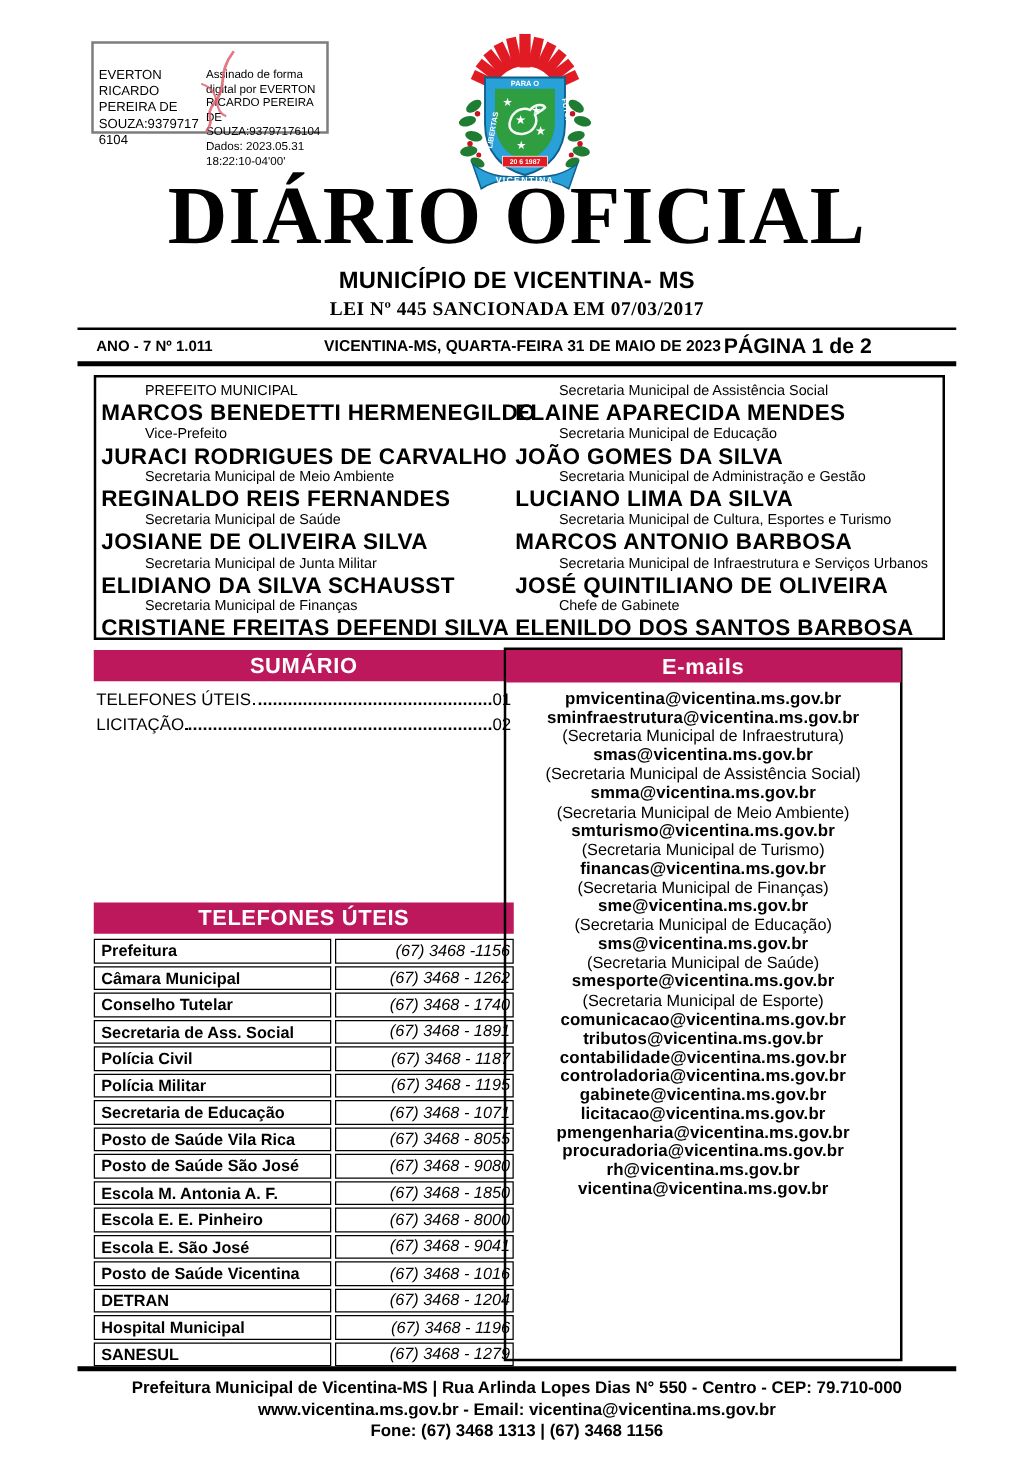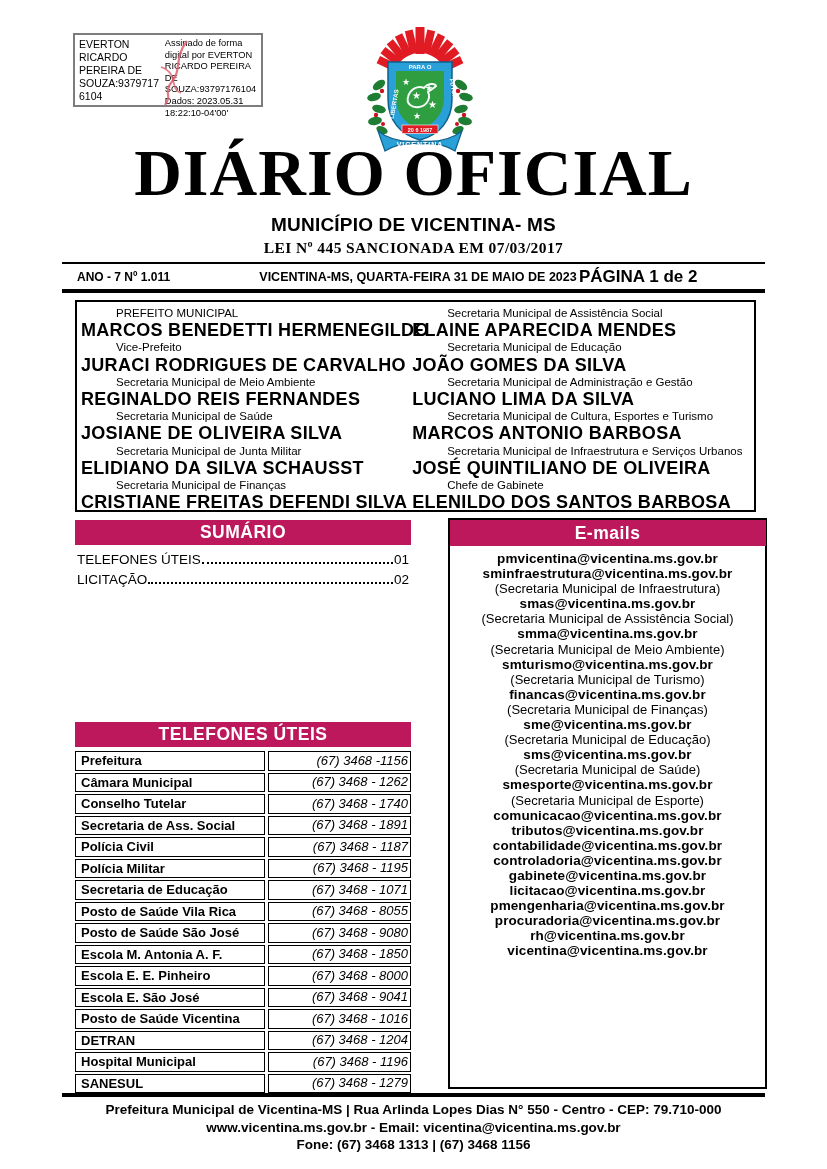--- a/index.html
+++ b/index.html
@@ -1,21 +1,21 @@
 <!DOCTYPE html>
 <html lang="pt"><head>
 <meta charset="utf-8">
 <style>
   html,body{margin:0;padding:0;background:#fff;}
   .page{position:relative;width:827px;height:1169px;background:#fff;margin:0 auto;
         font-family:"Liberation Sans",sans-serif;color:#000;overflow:hidden;}
 
   
   .sig-box{position:absolute;left:73px;top:33px;width:190px;height:74px;
-           border:2px solid #7d7d7d;display:flex;box-sizing:border-box;padding:3px 4px;gap:4px;}
+           border:2px solid #7d7d7d;display:flex;box-sizing:border-box;padding:19px 4px;gap:4px;}
   .sig-left{width:47%;font-size:10.5px;line-height:13px;overflow-wrap:anywhere;}
   .sig-right{width:53%;font-size:9.3px;line-height:11.6px;}
   .sig-squiggle{position:absolute;left:78px;top:2px;pointer-events:none;}
 
   
   .crest{position:absolute;left:352px;top:27px;width:136px;height:128px;}
 
   
   .title{position:absolute;top:140px;left:0;width:100%;text-align:center;margin:0;
          font-family:"Liberation Serif",serif;font-weight:bold;font-size:66px;line-height:66px;letter-spacing:1px;}
@@ -56,21 +56,21 @@
 
   
   .phones-box{position:absolute;left:75px;top:722px;width:336px;}
   .phone-table{margin-top:4px;}
   .phone-row{display:flex;gap:3px;margin-bottom:2px;}
   .phone-cell{border:1.5px solid #000;box-sizing:border-box;line-height:15.5px;padding:1px 5px;}
   .phone-name{width:190px;font-weight:700;font-size:13px;}
   .phone-num{flex:1;text-align:right;font-style:italic;font-size:13px;padding:0.5px 2px;}
 
   
-  .emails-box{position:absolute;left:448px;top:518px;width:319px;height:571px;
+  .emails-box{position:absolute;left:403px;top:518px;width:319px;height:571px;
               border:2.5px solid #000;box-sizing:border-box;}
   .emails-box .black-bar{margin:-0.5px;height:26px;line-height:26px;}
   .emails-body{padding:6px 2px 0 2px;}
   .email-line{text-align:center;}
   .em-bold{font-weight:700;font-size:13.5px;line-height:15.1px;letter-spacing:0.1px;}
   .em-note{font-weight:400;font-size:13px;line-height:15.1px;}
 
   
   .footer{position:absolute;top:1101px;left:0;width:100%;text-align:center;
           font-size:13.5px;font-weight:600;line-height:17.5px;}

